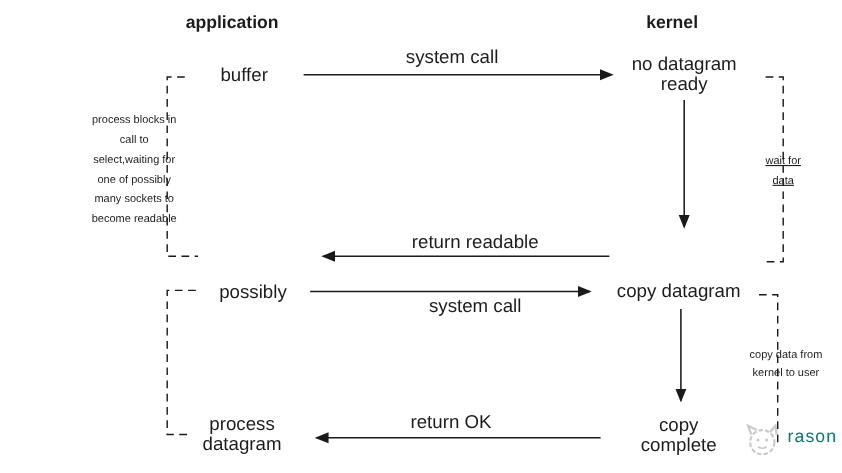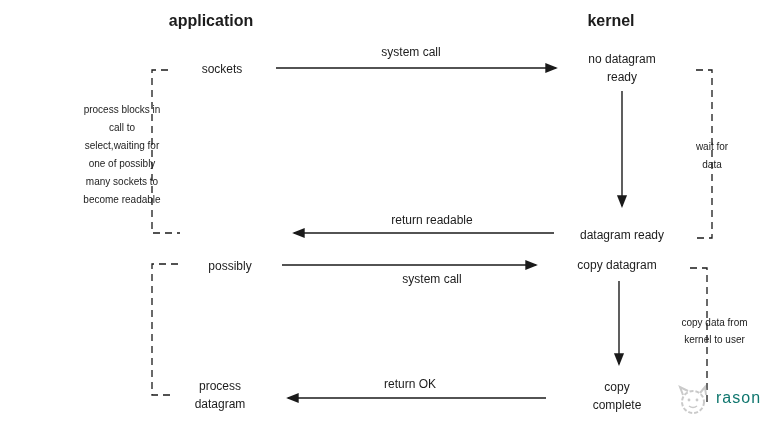--- a/index.html
+++ b/index.html
@@ -7,21 +7,21 @@
     position:relative;
     width:765px;height:430px;
     background:#ffffff;
     font-family:"Liberation Sans", sans-serif;
     overflow:hidden;
     margin-left:24px;
   }
   #wires{position:absolute;left:0;top:0;width:765px;height:430px;}
   .lbl{
     position:absolute;
-    font-size:12px;
+    font-size:17px;
     line-height:18px;
     color:#1c1c1c;
     text-align:center;
     white-space:pre-line;
   }
   .hdr{
     font-weight:bold;
     font-size:16px;
     line-height:19px;
   }
@@ -57,40 +57,39 @@
     <path d="M144,70 H128 V233 H156" stroke="#1a1a1a" stroke-width="1.3" fill="none" stroke-dasharray="7,5"></path>
     <path d="M154,264 H128 V395 H148" stroke="#1a1a1a" stroke-width="1.3" fill="none" stroke-dasharray="7,5"></path>
 
     <path d="M672,70 H688 V238 H670" stroke="#1a1a1a" stroke-width="1.3" fill="none" stroke-dasharray="7,5"></path>
     <path d="M666,268 H683 V402" stroke="#1a1a1a" stroke-width="1.3" fill="none" stroke-dasharray="7,5"></path>
   </svg>
 
   <div class="lbl hdr" style="left:107px;top:11px;width:160px;">application</div>
   <div class="lbl hdr" style="left:507px;top:11px;width:160px;">kernel</div>
 
-  <div class="lbl" style="left:148px;top:60px;width:100px;">sockets</div>
+  <div class="lbl" style="left:148px;top:60px;width:100px;">buffer</div>
   <div class="lbl" style="left:156px;top:257px;width:100px;">possibly</div>
   <div class="lbl" style="left:146px;top:377px;width:100px;text-align:center;">process
 datagram</div>
 
   <div class="lbl note" style="left:12px;top:101px;width:172px;">process blocks in
 call to
 select,waiting for
 one of possibly
 many sockets to
 become readable</div>
 
   <div class="lbl" style="left:538px;top:50px;width:120px;">no datagram
 ready</div>
-  <div class="lbl" style="left:528px;top:226px;width:140px;">datagram ready</div>
   <div class="lbl" style="left:523px;top:256px;width:140px;">copy datagram</div>
   <div class="lbl" style="left:533px;top:378px;width:120px;">copy
 complete</div>
 
-  <div class="lbl note" style="left:638px;top:138px;width:100px;">wait for
+  <div class="lbl note" style="left:638px;top:138px;width:100px;text-decoration:underline;">wait for
 data</div>
   <div class="lbl note" style="left:613px;top:314px;width:155px;line-height:17px;">copy data from
 kernel to user</div>
 
   <div class="lbl" style="left:327px;top:43px;width:120px;">system call</div>
   <div class="lbl" style="left:348px;top:211px;width:120px;">return readable</div>
   <div class="lbl" style="left:348px;top:270px;width:120px;">system call</div>
   <div class="lbl" style="left:326px;top:375px;width:120px;">return OK</div>
 
   <svg class="watermark-logo" style="left:650px;top:383px;" width="38" height="34" viewBox="0 0 38 34">

